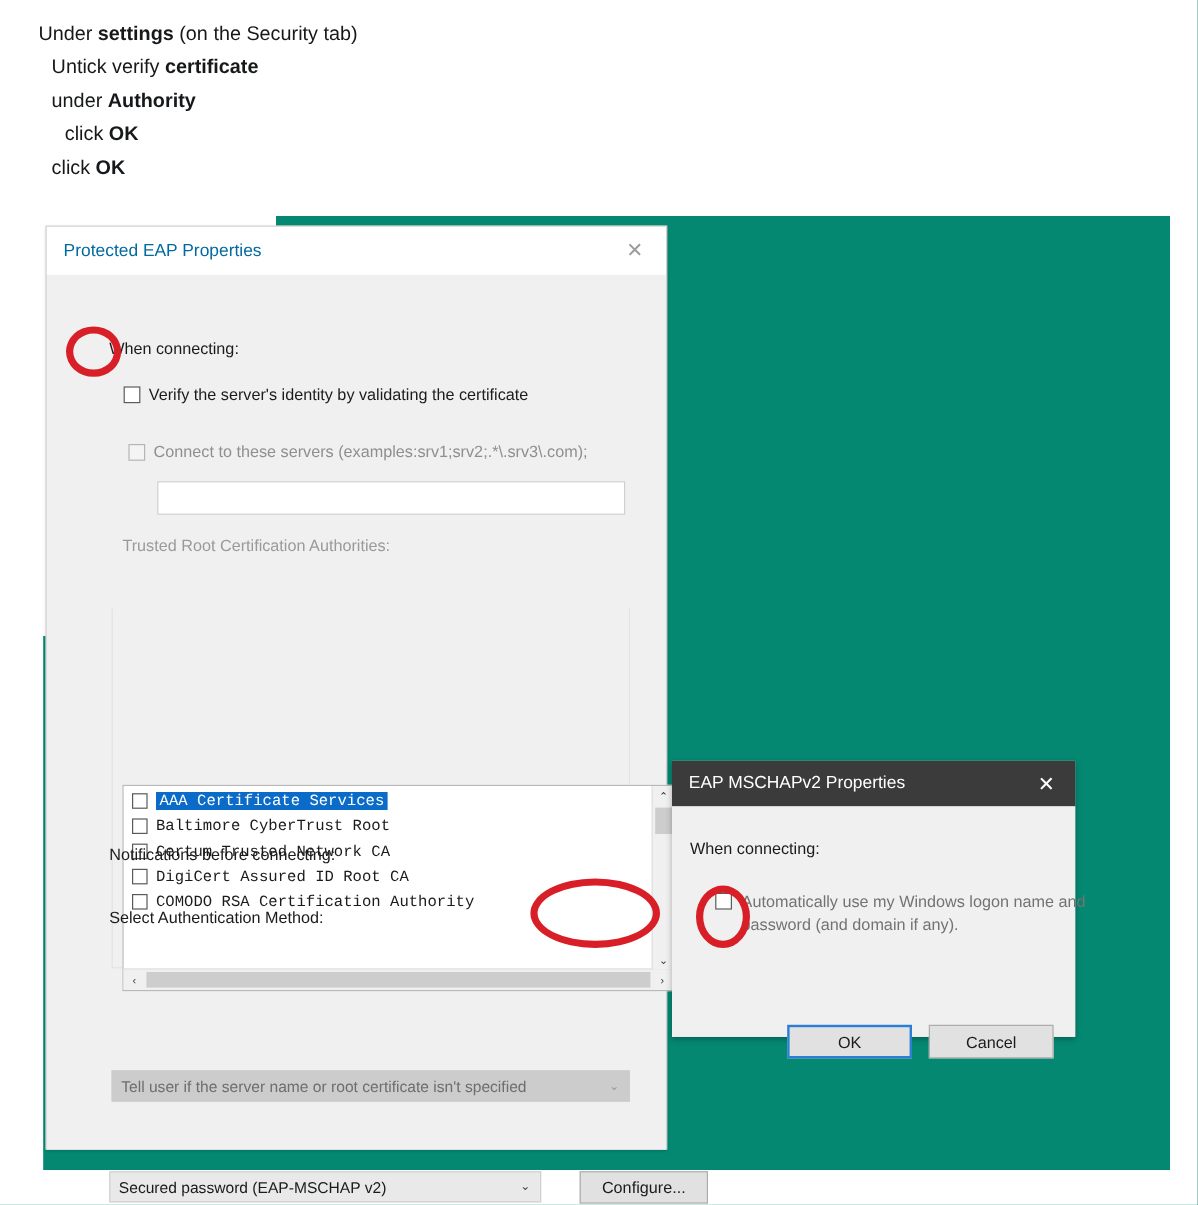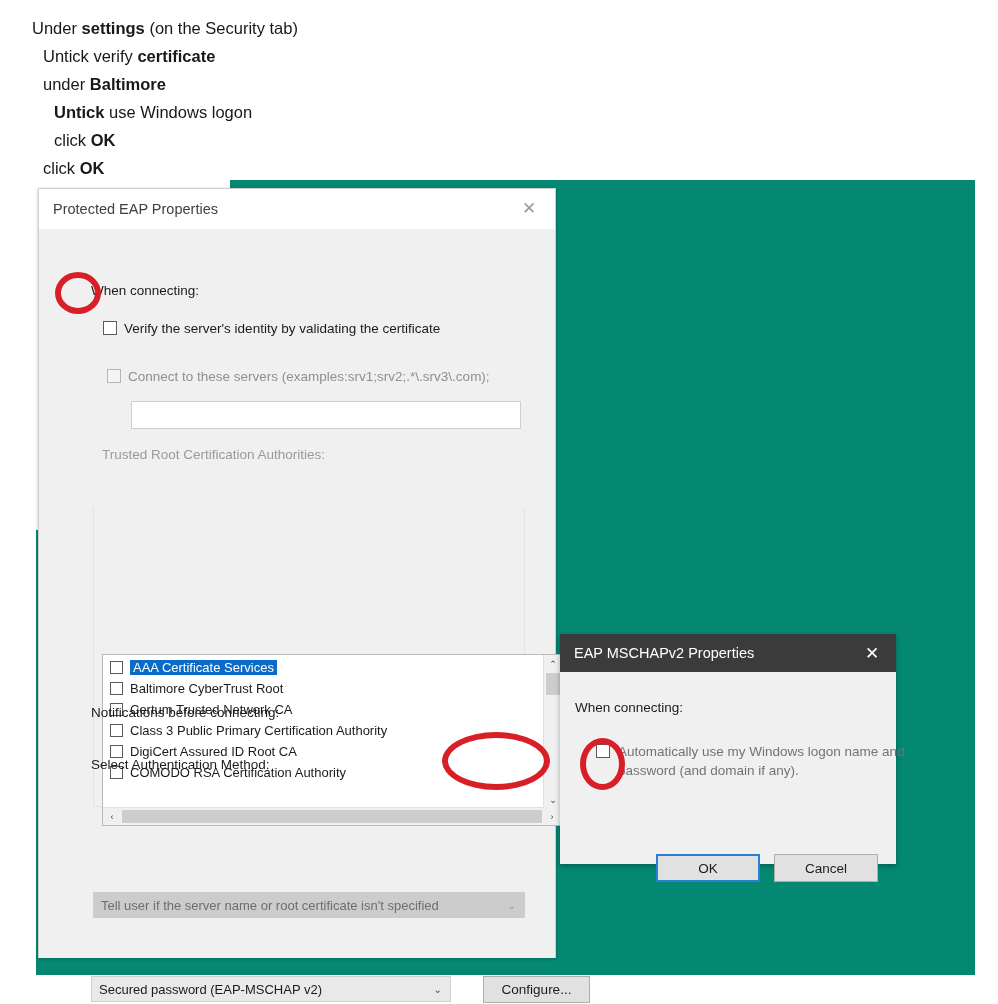--- a/index.html
+++ b/index.html
@@ -85,21 +85,21 @@
     box-shadow: 0 1px 3px rgba(0,0,0,.25);
   }
   #eap-dialog .dlg-titlebar {
     height: 40px;
     background: #ffffff;
     padding: 0 6px 0 14px;
     border-bottom: 1px solid #ffffff;
   }
   #eap-dialog .dlg-title {
     font-size: 14.5px;
-    color: #404040;
+    color: #0369a1;
   }
   #eap-dialog .dlg-close { color: #9c9c9c; }
   #eap-dialog .dlg-body {
     height: 729px;
     background: #f0f0f0;
     padding: 0;
   }
 
   .section-label {
     position: absolute;
@@ -121,21 +121,21 @@
     flex: 0 0 auto;
   }
   .cb.disabled {
     border-color: #b5b5b5;
     background: #f4f4f4;
   }
 
   .cb-row {
     position: absolute;
     display: flex;
-    align-items: flex-start;
+    align-items: flex-end;
     gap: 7px;
     font-size: 13.5px;
     color: #1b1b1b;
     white-space: nowrap;
   }
   .cb-row.dim { color: #8f8f8f; }
 
   .txtbox {
     position: absolute;
     background: #ffffff;
@@ -176,20 +176,21 @@
   }
   .ca-row {
     display: flex;
     align-items: center;
     gap: 7px;
     height: 21px;
     padding-left: 7px;
     font-size: 13px;
     color: #1b1b1b;
     white-space: nowrap;
+    font-family: Liberation Mono, monospace;
   }
   .ca-row .ca-name.selected {
     background: #0a6bc9;
     color: #ffffff;
     padding: 0 3px;
   }
   .ca-row .cb { width: 13px; height: 13px; }
 
   
   #ca-vscroll {
@@ -360,22 +361,21 @@
   #annot-verify { left: 55px; top: 272px; width: 46px; height: 42px; }
   #annot-configure { left: 442px; top: 732px; width: 108px; height: 58px; }
   #annot-logon { left: 580px; top: 738px; width: 45px; height: 52px; }
 </style>
 </head>
 <body>
 
 <div id="instructions">
     <div class="line" style="padding-left: 0px;"><span>Under </span><b>settings</b><span> (on the Security tab)</span></div>
     <div class="line" style="padding-left: 11px;"><span>Untick verify </span><b>certificate</b></div>
-    <div class="line" style="padding-left: 11px;"><span>under </span><b>Baltimore</b></div>
-    <div class="line" style="padding-left: 22px;"><b>Untick</b><span> use Windows logon</span></div>
+    <div class="line" style="padding-left: 11px;"><span>under </span><b>Authority</b></div>
     <div class="line" style="padding-left: 22px;"><span>click </span><b>OK</b></div>
     <div class="line" style="padding-left: 11px;"><span>click </span><b>OK</b></div>
   </div>
 
 <div id="desktop-backdrop"></div>
 <div id="desktop-backdrop-left"></div>
 
 <div class="dialog" id="eap-dialog">
   <div class="dlg-titlebar">
     <div class="dlg-title">Protected EAP Properties</div>
@@ -407,24 +407,20 @@
             <span class="cb"></span>
             <span class="ca-name selected">AAA Certificate Services</span>
           </div>
           <div class="ca-row">
             <span class="cb"></span>
             <span class="ca-name">Baltimore CyberTrust Root</span>
           </div>
           <div class="ca-row">
             <span class="cb"></span>
             <span class="ca-name">Certum Trusted Network CA</span>
-          </div>
-          <div class="ca-row">
-            <span class="cb"></span>
-            <span class="ca-name">Class 3 Public Primary Certification Authority</span>
           </div>
           <div class="ca-row">
             <span class="cb"></span>
             <span class="ca-name">DigiCert Assured ID Root CA</span>
           </div>
           <div class="ca-row">
             <span class="cb"></span>
             <span class="ca-name">COMODO RSA Certification Authority</span>
           </div>
         </div>

